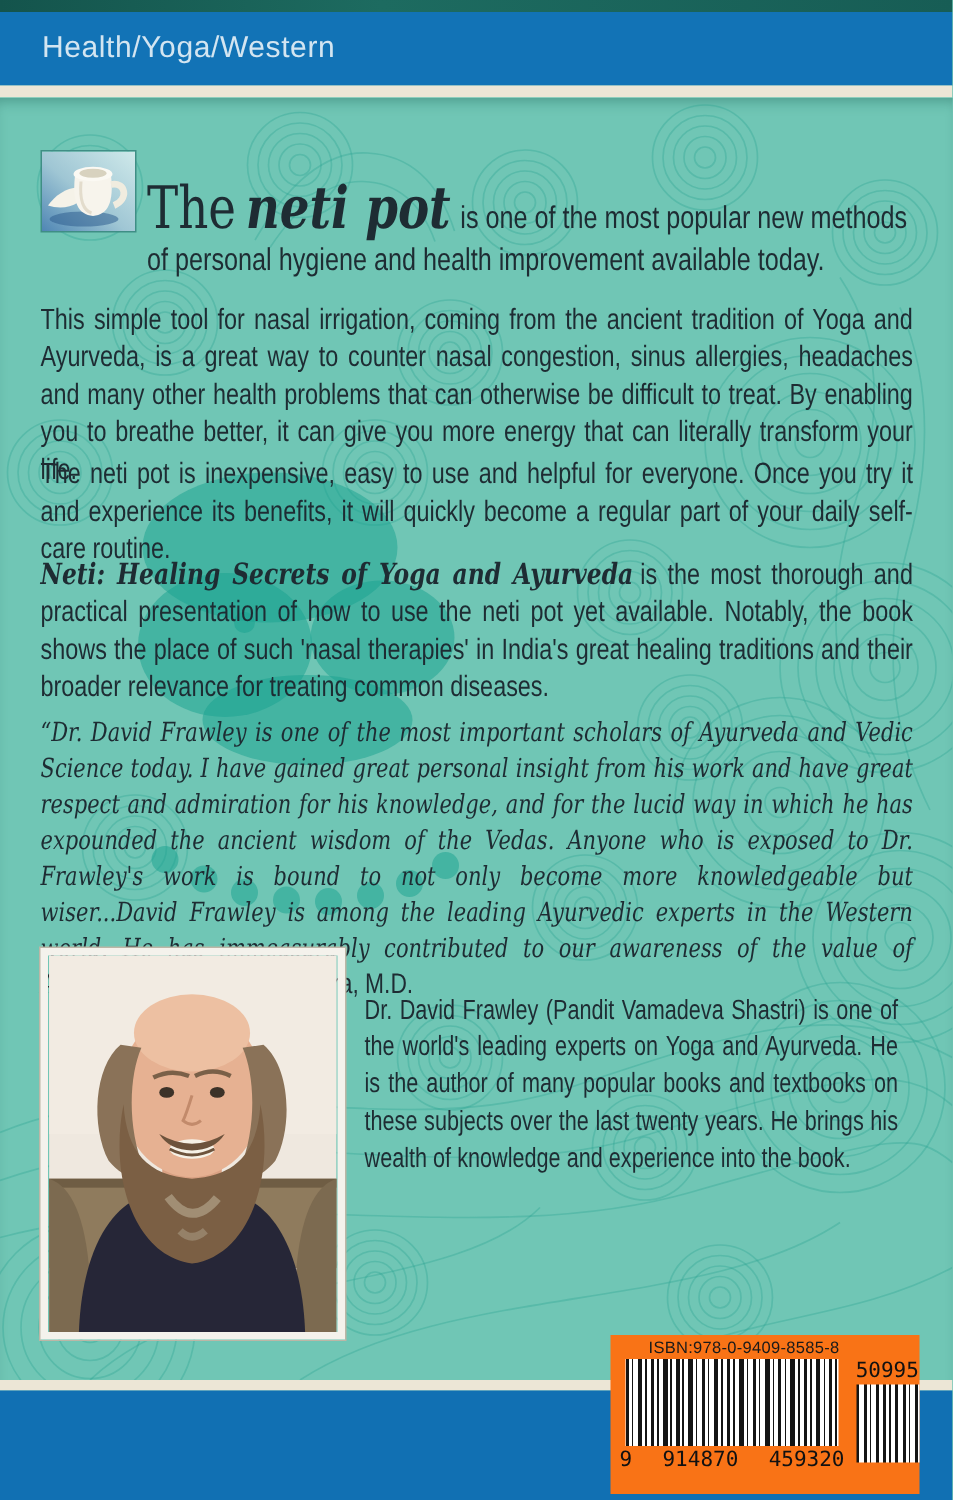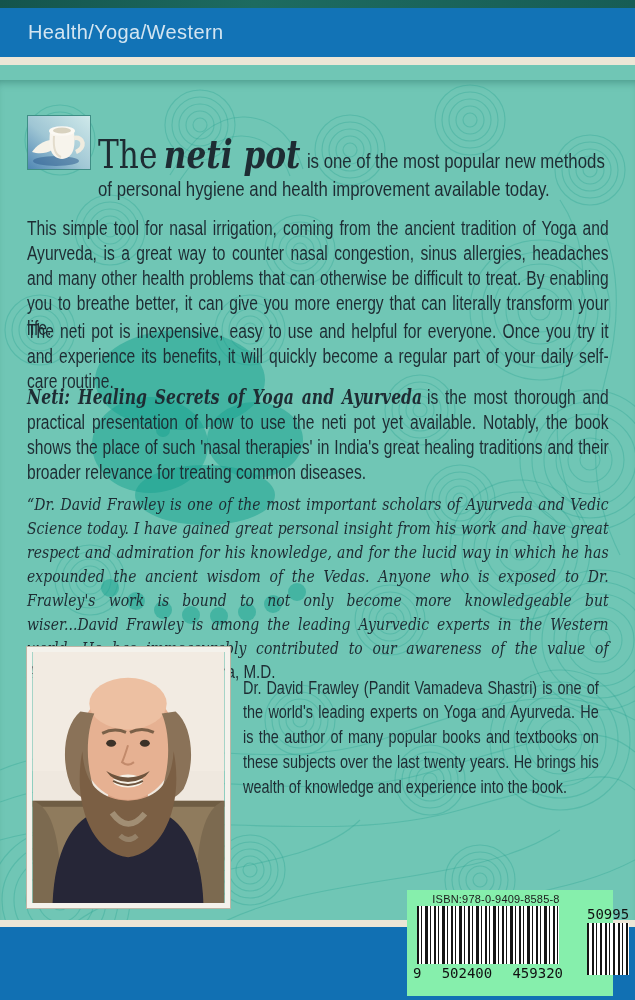--- a/index.html
+++ b/index.html
@@ -6,21 +6,21 @@
   body{width:635px;height:1000px;overflow:hidden;position:relative;
        font-family:"Liberation Sans",sans-serif;background:#70c6b5;}
 
   
   .top-strip{position:absolute;left:0;top:0;width:635px;height:8px;
              background:linear-gradient(90deg,#14544c,#1d6b60 40%,#175d55);}
   .header-bar{position:absolute;left:0;top:8px;width:635px;height:49px;background:#1273b6;}
   .header-bar .cat{position:absolute;left:28px;top:13px;font-size:20px;color:#d3e5f1;
                    letter-spacing:.4px;}
   .cream-1{position:absolute;left:0;top:57px;width:635px;height:8px;background:#ece6d6;}
-  .panel{position:absolute;left:0;top:80px;width:635px;height:855px;background:#70c6b5;
+  .panel{position:absolute;left:0;top:65px;width:635px;height:855px;background:#70c6b5;
          box-shadow:inset 0 7px 9px -5px rgba(15,80,70,.4);}
   .cream-2{position:absolute;left:0;top:920px;width:635px;height:7px;background:#ece6d6;}
   .footer-bar{position:absolute;left:0;top:927px;width:635px;height:73px;background:#1170b3;}
 
   
   .watermark{position:absolute;left:0;top:0;pointer-events:none;}
 
   
   .cx{transform-origin:0 0;position:absolute;color:#1e2c33;}
   .body-text{font-size:19.5px;line-height:25.2px;text-align:justify;}
@@ -41,30 +41,30 @@
        font-size:18.5px;line-height:24.8px;text-align:justify;}
 
   
   .neti-img{position:absolute;left:27px;top:35px;width:62px;height:53px;
             border:1px solid #3f8e85;box-sizing:content-box;}
   .author-photo{position:absolute;left:27px;top:567px;width:193px;height:251px;
                 border:5px solid #f4f2ec;box-shadow:0 0 0 1px #bcb6a6;}
 
   
   .barcode-box{position:absolute;left:407px;top:890px;width:206px;height:106px;
-               background:#86efac;z-index:6;box-sizing:border-box;padding-top:3px;}
+               background:#f97316;z-index:6;box-sizing:border-box;padding-top:3px;}
   .isbn-label{width:158px;margin-left:10px;text-align:center;font-size:11px;color:#1a1a1a;
               letter-spacing:.2px;white-space:nowrap;}
   .barcode-row{display:flex;margin-top:1px;}
   .bars-main{margin-left:10px;width:142px;height:58px;background:
      repeating-linear-gradient(90deg,#141414 0 2px,#fff 2px 4px,#141414 4px 5px,#fff 5px 8px,
        #141414 8px 11px,#fff 11px 13px,#141414 13px 14px,#fff 14px 17px);}
   .digits{margin-left:6px;width:150px;display:flex;justify-content:space-between;
           font-family:"DejaVu Sans Mono",monospace;font-size:14px;color:#111;margin-top:1px;}
-  .barcode-addon{margin-left:24px;width:64px;display:flex;flex-direction:column;align-items:center;}
+  .barcode-addon{margin-left:7px;width:64px;display:flex;flex-direction:column;align-items:center;}
   .addon-digits{font-family:"DejaVu Sans Mono",monospace;font-size:14px;color:#111;}
   .bars-addon{width:42px;height:52px;margin-top:1px;background:
      repeating-linear-gradient(90deg,#141414 0 2px,#fff 2px 5px,#141414 5px 7px,#fff 7px 9px,
        #141414 9px 10px,#fff 10px 13px);}
 </style>
 </head>
 <body>
 
 <div class="top-strip"></div>
 
@@ -220,21 +220,21 @@
   
 </div>
 
 <div class="barcode-box">
   <div class="isbn-label">ISBN:978-0-9409-8585-8</div>
   <div class="barcode-row">
     <div>
       <div class="bars-main"></div>
       <div class="digits">
         <span>9</span>
-        <span>502400</span>
+        <span>914870</span>
         <span>459320</span>
       </div>
     </div>
     <div class="barcode-addon">
       <div class="addon-digits">50995</div>
       <div class="bars-addon"></div>
     </div>
   </div>
 </div>
 

